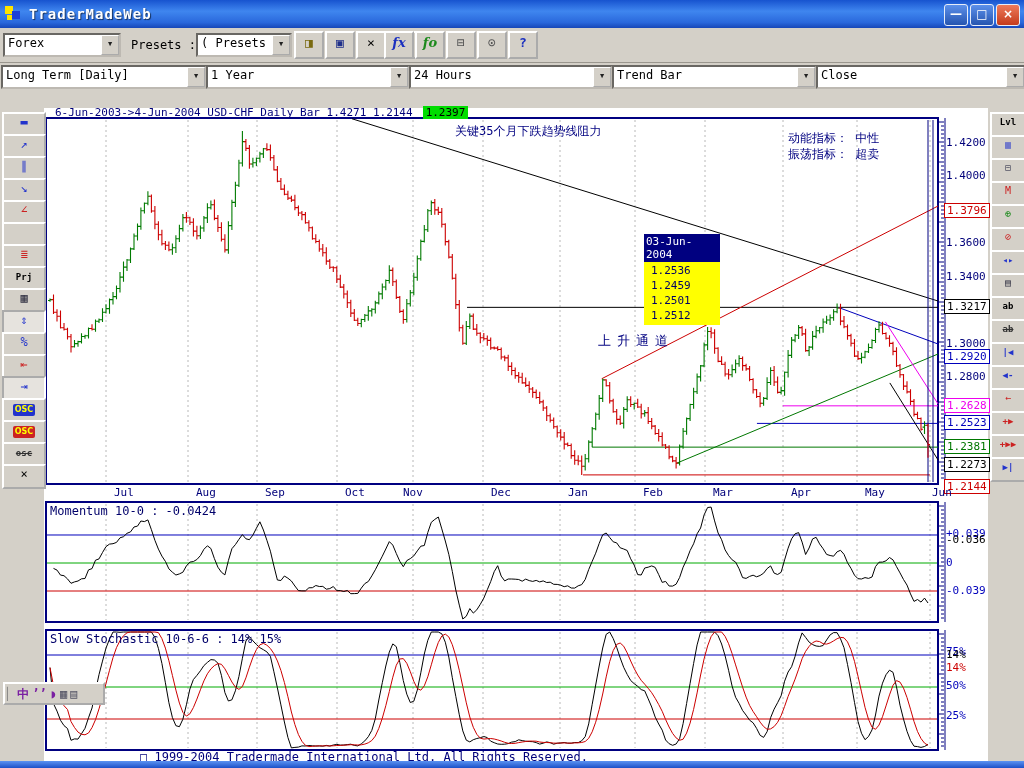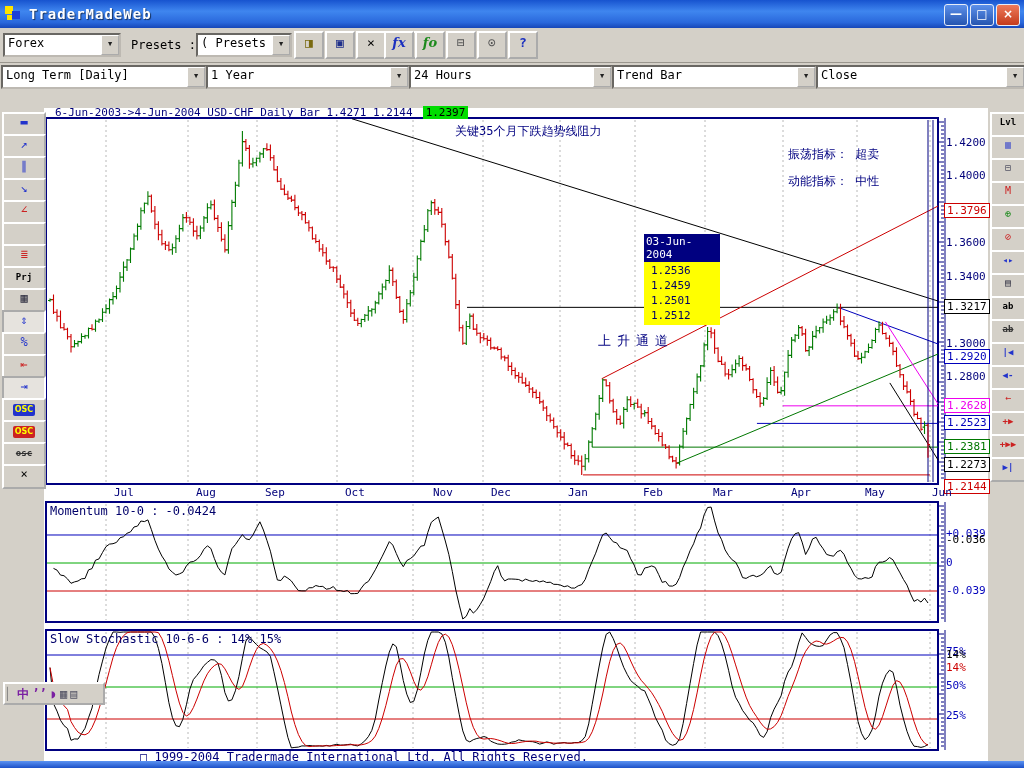--- a/index.html
+++ b/index.html
@@ -351,21 +351,21 @@
       <line x1="47" y1="719" x2="937" y2="719" stroke="#cc0000" stroke-width="1"></line>
       <path d="M50.0 667.6L53.5 703.7L57.0 711.1L60.5 720.3L64.0 725.6L67.5 728.5L71.0 740.3L74.5 738.9L78.0 739.1L81.5 733.7L85.0 728.3L88.5 717.8L92.0 708.0L95.5 691.1L99.0 674.6L102.5 661.1L106.0 648.1L109.5 639.1L113.0 632.0L116.5 632.0L120.0 632.3L123.5 632.0L127.0 632.0L130.5 632.0L134.0 632.0L137.5 632.0L140.9 632.0L144.4 632.0L147.9 632.0L151.4 632.0L154.9 637.4L158.4 648.4L161.9 663.4L165.4 682.8L168.9 702.7L172.4 717.5L175.9 725.7L179.4 726.7L182.9 719.2L186.4 704.8L189.9 689.0L193.4 679.5L196.9 675.4L200.4 670.8L203.9 665.6L207.4 662.4L210.9 659.6L214.4 660.0L217.9 663.1L221.4 675.3L224.9 692.6L228.4 701.0L231.9 699.8L235.4 690.8L238.9 676.6L242.4 658.3L245.9 641.0L249.4 636.5L252.9 640.8L256.4 644.5L259.9 647.7L263.4 649.7L266.9 651.9L270.4 656.3L273.9 671.8L277.4 687.9L280.9 704.9L284.4 722.0L287.9 737.4L291.4 747.9L294.9 747.4L298.4 747.1L301.9 745.9L305.4 746.0L308.9 745.5L312.4 745.8L315.8 746.0L319.3 745.9L322.8 746.2L326.3 745.4L329.8 746.1L333.3 745.0L336.8 744.4L340.3 745.1L343.8 745.0L347.3 744.6L350.8 744.2L354.3 745.4L357.8 745.9L361.3 743.8L364.8 740.9L368.3 736.7L371.8 730.4L375.3 718.7L378.8 700.0L382.3 682.7L385.8 666.0L389.3 652.1L392.8 643.9L396.3 646.7L399.8 662.5L403.3 680.6L406.8 694.2L410.3 702.5L413.8 701.2L417.3 690.1L420.8 672.8L424.3 654.0L427.8 640.3L431.3 632.0L434.8 632.0L438.3 632.0L441.8 633.8L445.3 642.2L448.8 657.1L452.3 677.7L455.8 696.4L459.3 714.8L462.8 730.9L466.3 740.2L469.8 741.9L473.3 739.7L476.8 738.5L480.3 737.7L483.8 736.5L487.3 737.6L490.7 741.2L494.2 742.7L497.7 744.0L501.2 744.3L504.7 744.2L508.2 743.6L511.7 742.1L515.2 741.6L518.7 739.8L522.2 740.6L525.7 741.2L529.2 741.5L532.7 741.7L536.2 742.6L539.7 744.1L543.2 743.2L546.7 741.9L550.2 742.7L553.7 744.2L557.2 743.2L560.7 743.0L564.2 742.5L567.7 743.2L571.2 743.2L574.7 742.5L578.2 742.6L581.7 740.8L585.2 736.6L588.7 723.9L592.2 704.3L595.7 685.0L599.2 666.0L602.7 648.0L606.2 634.3L609.7 632.0L613.2 638.5L616.7 647.4L620.2 657.9L623.7 667.3L627.2 674.4L630.7 680.5L634.2 683.7L637.7 686.3L641.2 689.6L644.7 690.8L648.2 698.8L651.7 707.0L655.2 717.1L658.7 724.0L662.2 730.1L665.6 740.0L669.1 743.7L672.6 745.3L676.1 744.0L679.6 738.7L683.1 723.6L686.6 703.5L690.1 683.3L693.6 663.5L697.1 644.9L700.6 632.0L704.1 632.0L707.6 632.0L711.1 632.0L714.6 632.0L718.1 635.7L721.6 644.0L725.1 655.8L728.6 670.3L732.1 686.1L735.6 697.3L739.1 703.3L742.6 710.5L746.1 715.1L749.6 720.2L753.1 722.8L756.6 728.4L760.1 735.3L763.6 737.4L767.1 731.7L770.6 717.7L774.1 709.2L777.6 702.7L781.1 695.8L784.6 681.2L788.1 672.0L791.6 666.7L795.1 656.3L798.6 642.9L802.1 632.9L805.6 637.4L809.1 642.1L812.6 644.6L816.1 646.0L819.6 646.4L823.1 645.5L826.6 640.0L830.1 634.9L833.6 632.6L837.1 632.7L840.5 638.8L844.0 647.7L847.5 664.4L851.0 682.5L854.5 702.4L858.0 721.4L861.5 733.3L865.0 739.7L868.5 736.5L872.0 729.9L875.5 715.0L879.0 696.1L882.5 683.2L886.0 674.7L889.5 670.2L893.0 672.3L896.5 686.9L900.0 705.2L903.5 719.1L907.0 731.3L910.5 740.5L914.0 746.2L917.5 746.6L921.0 747.4L924.5 746.5L928.0 744.4" fill="none" stroke="#000000" stroke-width="1"></path>
       <path d="M50.0 667.6L53.5 685.7L57.0 694.1L60.5 700.7L64.0 705.7L67.5 709.5L71.0 721.6L74.5 727.5L78.0 732.1L81.5 734.3L85.0 734.8L88.5 733.0L92.0 727.6L95.5 719.7L99.0 708.9L102.5 696.8L106.0 683.5L109.5 670.3L113.0 657.6L116.5 647.6L120.0 640.6L123.5 635.7L127.0 632.8L130.5 632.0L134.0 632.0L137.5 632.0L140.9 632.0L144.4 632.0L147.9 632.0L151.4 632.0L154.9 632.0L158.4 632.6L161.9 638.6L165.4 648.1L168.9 660.8L172.4 675.4L175.9 690.1L179.4 703.1L182.9 712.4L186.4 716.1L189.9 713.8L193.4 707.5L196.9 699.1L200.4 689.8L203.9 680.9L207.4 673.8L210.9 668.9L214.4 665.6L217.9 663.6L221.4 664.3L224.9 668.8L228.4 675.3L231.9 682.0L235.4 687.1L238.9 689.4L242.4 686.5L245.9 677.9L249.4 667.2L252.9 657.3L256.4 649.6L259.9 644.8L263.4 643.4L266.9 645.2L270.4 648.5L273.9 653.7L277.4 660.9L280.9 670.4L284.4 682.5L287.9 696.7L291.4 712.0L294.9 724.6L298.4 734.5L301.9 741.3L305.4 745.3L308.9 746.6L312.4 746.3L315.8 746.0L319.3 745.9L322.8 745.9L326.3 745.8L329.8 745.9L333.3 745.8L336.8 745.5L340.3 745.4L343.8 745.2L347.3 745.0L350.8 744.7L354.3 744.8L357.8 745.0L361.3 744.8L364.8 744.1L368.3 742.8L371.8 740.5L375.3 736.1L378.8 728.4L382.3 718.2L385.8 705.7L389.3 691.6L392.8 677.2L396.3 665.2L399.8 659.0L403.3 658.6L406.8 663.3L410.3 671.7L413.8 681.3L417.3 688.5L420.8 690.2L424.3 685.8L427.8 676.8L431.3 664.8L434.8 652.6L438.3 642.5L441.8 636.0L445.3 634.1L448.8 636.9L452.3 644.7L455.8 656.1L459.3 670.3L462.8 686.5L466.3 702.8L469.8 717.0L473.3 727.3L476.8 734.3L480.3 738.2L483.8 739.1L487.3 738.7L490.7 738.5L494.2 739.0L497.7 739.9L501.2 741.0L504.7 742.3L508.2 743.3L511.7 743.5L515.2 743.3L518.7 742.6L522.2 742.0L525.7 741.5L529.2 741.1L532.7 741.1L536.2 741.2L539.7 742.0L543.2 742.4L546.7 742.5L550.2 742.7L553.7 743.1L557.2 743.2L560.7 743.0L564.2 742.9L567.7 743.1L571.2 743.2L574.7 742.9L578.2 742.8L581.7 742.5L585.2 741.5L588.7 738.3L592.2 731.8L595.7 722.2L599.2 709.4L602.7 694.0L606.2 676.9L609.7 661.6L613.2 650.6L616.7 644.4L620.2 643.0L623.7 646.2L627.2 652.9L630.7 661.0L634.2 668.5L637.7 675.0L641.2 680.3L644.7 684.2L648.2 688.3L651.7 692.7L655.2 698.3L658.7 704.5L662.2 711.3L665.6 719.5L669.1 727.0L672.6 733.4L676.1 737.9L679.6 740.3L683.1 739.2L686.6 733.1L690.1 723.1L693.6 709.4L697.1 692.9L700.6 675.0L704.1 658.8L707.6 646.0L711.1 636.6L714.6 632.0L718.1 632.0L721.6 632.0L725.1 636.4L728.6 643.7L732.1 653.6L735.6 664.9L739.1 676.1L742.6 687.2L746.1 697.1L749.6 705.4L753.1 711.5L756.6 716.7L760.1 722.1L763.6 726.5L767.1 729.3L770.6 728.9L774.1 726.6L777.6 722.3L781.1 715.7L784.6 706.4L788.1 696.4L791.6 687.9L795.1 679.1L798.6 669.2L802.1 658.7L805.6 651.4L809.1 646.4L812.6 642.7L816.1 641.0L819.6 641.6L823.1 643.7L826.6 644.1L830.1 642.9L833.6 640.9L837.1 638.7L840.5 637.4L844.0 637.8L847.5 641.9L851.0 649.8L854.5 661.4L858.0 676.2L861.5 691.9L865.0 707.3L868.5 719.3L872.0 727.2L875.5 729.3L879.0 725.1L882.5 716.7L886.0 705.9L889.5 694.9L893.0 685.3L896.5 680.6L900.0 682.1L903.5 688.1L907.0 697.5L910.5 709.2L914.0 721.5L917.5 731.5L921.0 738.5L924.5 743.1L928.0 745.3" fill="none" stroke="#cc0000" stroke-width="1"></path>
     </svg>
 
 <div id="chart-header" class="abs">
   <span>6-Jun-2003-&gt;4-Jun-2004 USD-CHF Daily Bar  1.4271  1.2144</span><span id="last-box">1.2397</span>
 </div>
 
 <div class="annot" style="left:455px;top:123px;">关键35个月下跌趋势线阻力</div>
-<div class="annot" style="left:788px;top:130px;margin-top:43px;">动能指标： 中性</div>
+<div class="annot" style="left:788px;top:130px;">动能指标： 中性</div>
 <div class="annot" style="left:788px;top:146px;">振荡指标： 超卖</div>
 <div class="annot" style="left:598px;top:332px;letter-spacing:6px;font-size:13px;">上升通道</div>
 
 <div id="tooltip" class="abs">
   <div class="tt-head">03-Jun-2004</div>
   <div class="tt-body" id="tt-body">
         <div class="tt-row">1.2536</div>
         <div class="tt-row">1.2459</div>
         <div class="tt-row">1.2501</div>
         <div class="tt-row">1.2512</div>
@@ -431,21 +431,21 @@
     <span class="ybox" style="top: 349.016px; border-color: rgb(0, 0, 187); color: rgb(0, 0, 187);">1.2920</span>
     <span class="ybox" style="top: 397.838px; border-color: rgb(238, 0, 238); color: rgb(238, 0, 238);">1.2628</span>
     <span class="ybox" style="top: 415.394px; border-color: rgb(0, 0, 187); color: rgb(0, 0, 187);">1.2523</span>
     <span class="ybox" style="top: 439.137px; border-color: rgb(0, 119, 0); color: rgb(0, 119, 0);">1.2381</span>
     <span class="ybox" style="top: 457.194px; border-color: rgb(0, 0, 0); color: rgb(0, 0, 0);">1.2273</span>
     <span class="ybox" style="top: 478.763px; border-color: rgb(204, 0, 0); color: rgb(204, 0, 0);">1.2144</span>
     <span class="month" style="left: 114px;">Jul</span>
     <span class="month" style="left: 196px;">Aug</span>
     <span class="month" style="left: 265px;">Sep</span>
     <span class="month" style="left: 345px;">Oct</span>
-    <span class="month" style="left: 433px;">Nov</span>
+    <span class="month" style="left: 403px;">Nov</span>
     <span class="month" style="left: 491px;">Dec</span>
     <span class="month" style="left: 568px;">Jan</span>
     <span class="month" style="left: 643px;">Feb</span>
     <span class="month" style="left: 713px;">Mar</span>
     <span class="month" style="left: 791px;">Apr</span>
     <span class="month" style="left: 865px;">May</span>
     <span class="month" style="left: 932px;">Jun</span>
     <span class="ylab" style="top: 527px; color: rgb(0, 0, 187);">+0.039</span>
     <span class="ylab" style="top: 533px; color: rgb(0, 0, 0);">-0.036</span>
     <span class="ylab" style="top: 556px; color: rgb(0, 0, 187);">0</span>

